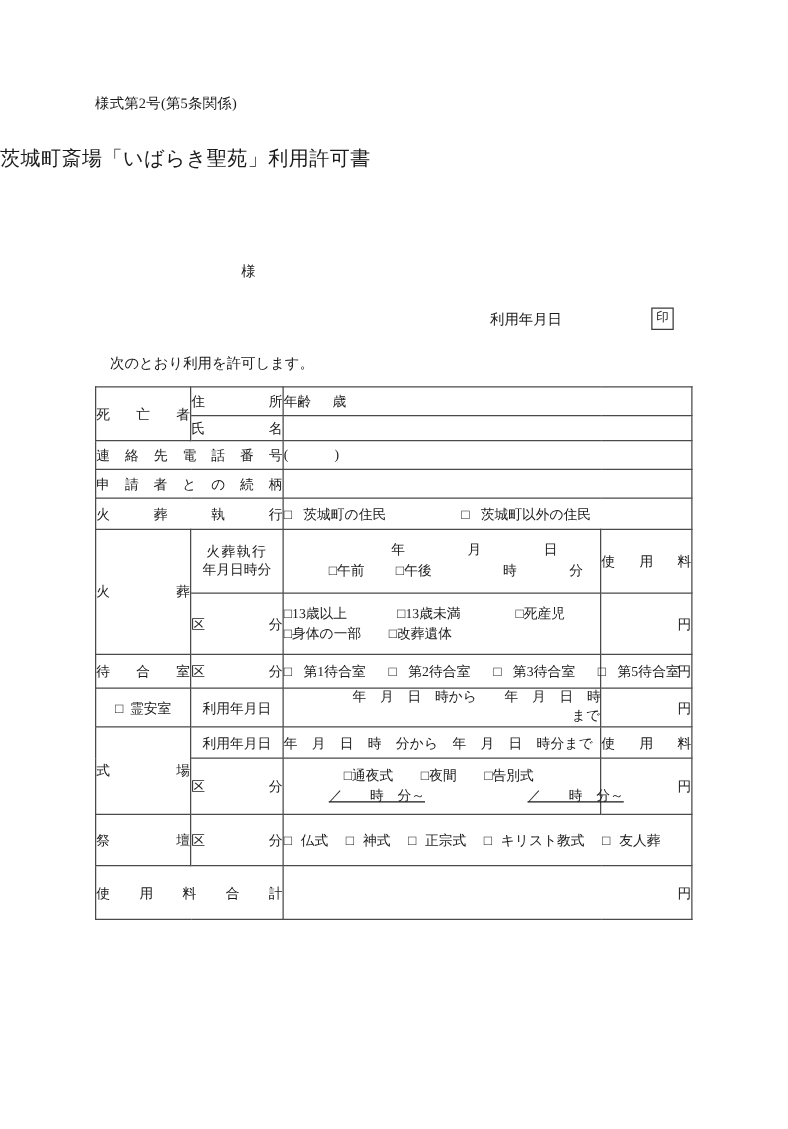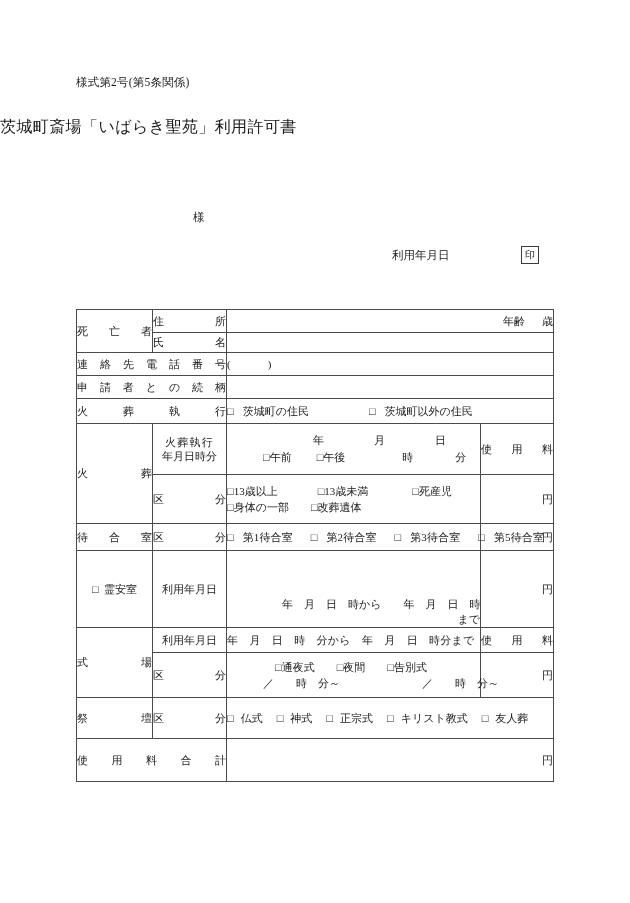--- a/index.html
+++ b/index.html
@@ -144,21 +144,20 @@
     vertical-align: bottom;
     height: 100%;
     font-size: 11px;
   }
   .yen-mid {
     text-align: right;
     padding: 0 8px 0 0;
     font-size: 11px;
   }
   .age-line {
-    text-align: right;
     padding: 0 9px;
     white-space: nowrap;
     font-size: 11px;
   }
   .age-line .sp { display: inline-block; width: 17px; }
   .tel-line {
     padding-left: 96px;
     white-space: nowrap;
     font-size: 11.5px;
     letter-spacing: 1px;
@@ -204,39 +203,39 @@
     letter-spacing: 0.1px;
   }
   .wait-opts span { margin-right: 9px; margin-top: 40px; }
 
   .mort-date {
     font-size: 11px;
     line-height: 15px;
     padding: 2px 0 2px 0;
     white-space: nowrap;
   }
-  .mort-date .top { display: block; padding-left: 55px; margin-top: 46px; }
+  .mort-date .top { display: block; padding-left: 55px; }
   .mort-date .bot { display: block; padding-left: 4px; text-align: right; }
 
   .hall-date {
     white-space: nowrap;
     padding-left: 6px;
     font-size: 11px;
     letter-spacing: 0.2px;
   }
 
   .hall-kind {
     font-size: 11px;
     line-height: 16px;
     padding: 4px 0;
     white-space: nowrap;
   }
   .hall-kind .r1 { display: block; padding-left: 48px; }
   .hall-kind .r1 .g { display: inline-block; width: 22px; }
-  .hall-kind .r2 { display: block; padding-left: 16px; }
+  .hall-kind .r2 { display: block; padding-left: 16px; text-decoration: underline; }
   .hall-kind .r2 .g1 { display: inline-block; width: 20px; }
   .hall-kind .r2 .g2 { display: inline-block; width: 82px; }
 
   .altar-opts {
     white-space: nowrap;
     padding-left: 5px;
     font-size: 11px;
   }
   .altar-opts span { margin-right: 7px; }
 
@@ -250,20 +249,21 @@
   <div class="form-code">様式第2号(第5条関係)</div>
 
   <div class="doc-title">茨城町斎場「いばらき聖苑」利用許可書</div>
 
 
   <div class="addressee-line">様</div>
 
   <div class="issuer-line">利用年月日</div>
   <div class="seal-box">印</div>
 
+  <div class="intro-text">次のとおり利用を許可します。</div>
 
   <table class="form-table">
     <colgroup>
       <col style="width:76px">
       <col style="width:74px">
       <col style="width:254px">
       <col style="width:73px">
     </colgroup>
     <tbody>
 

